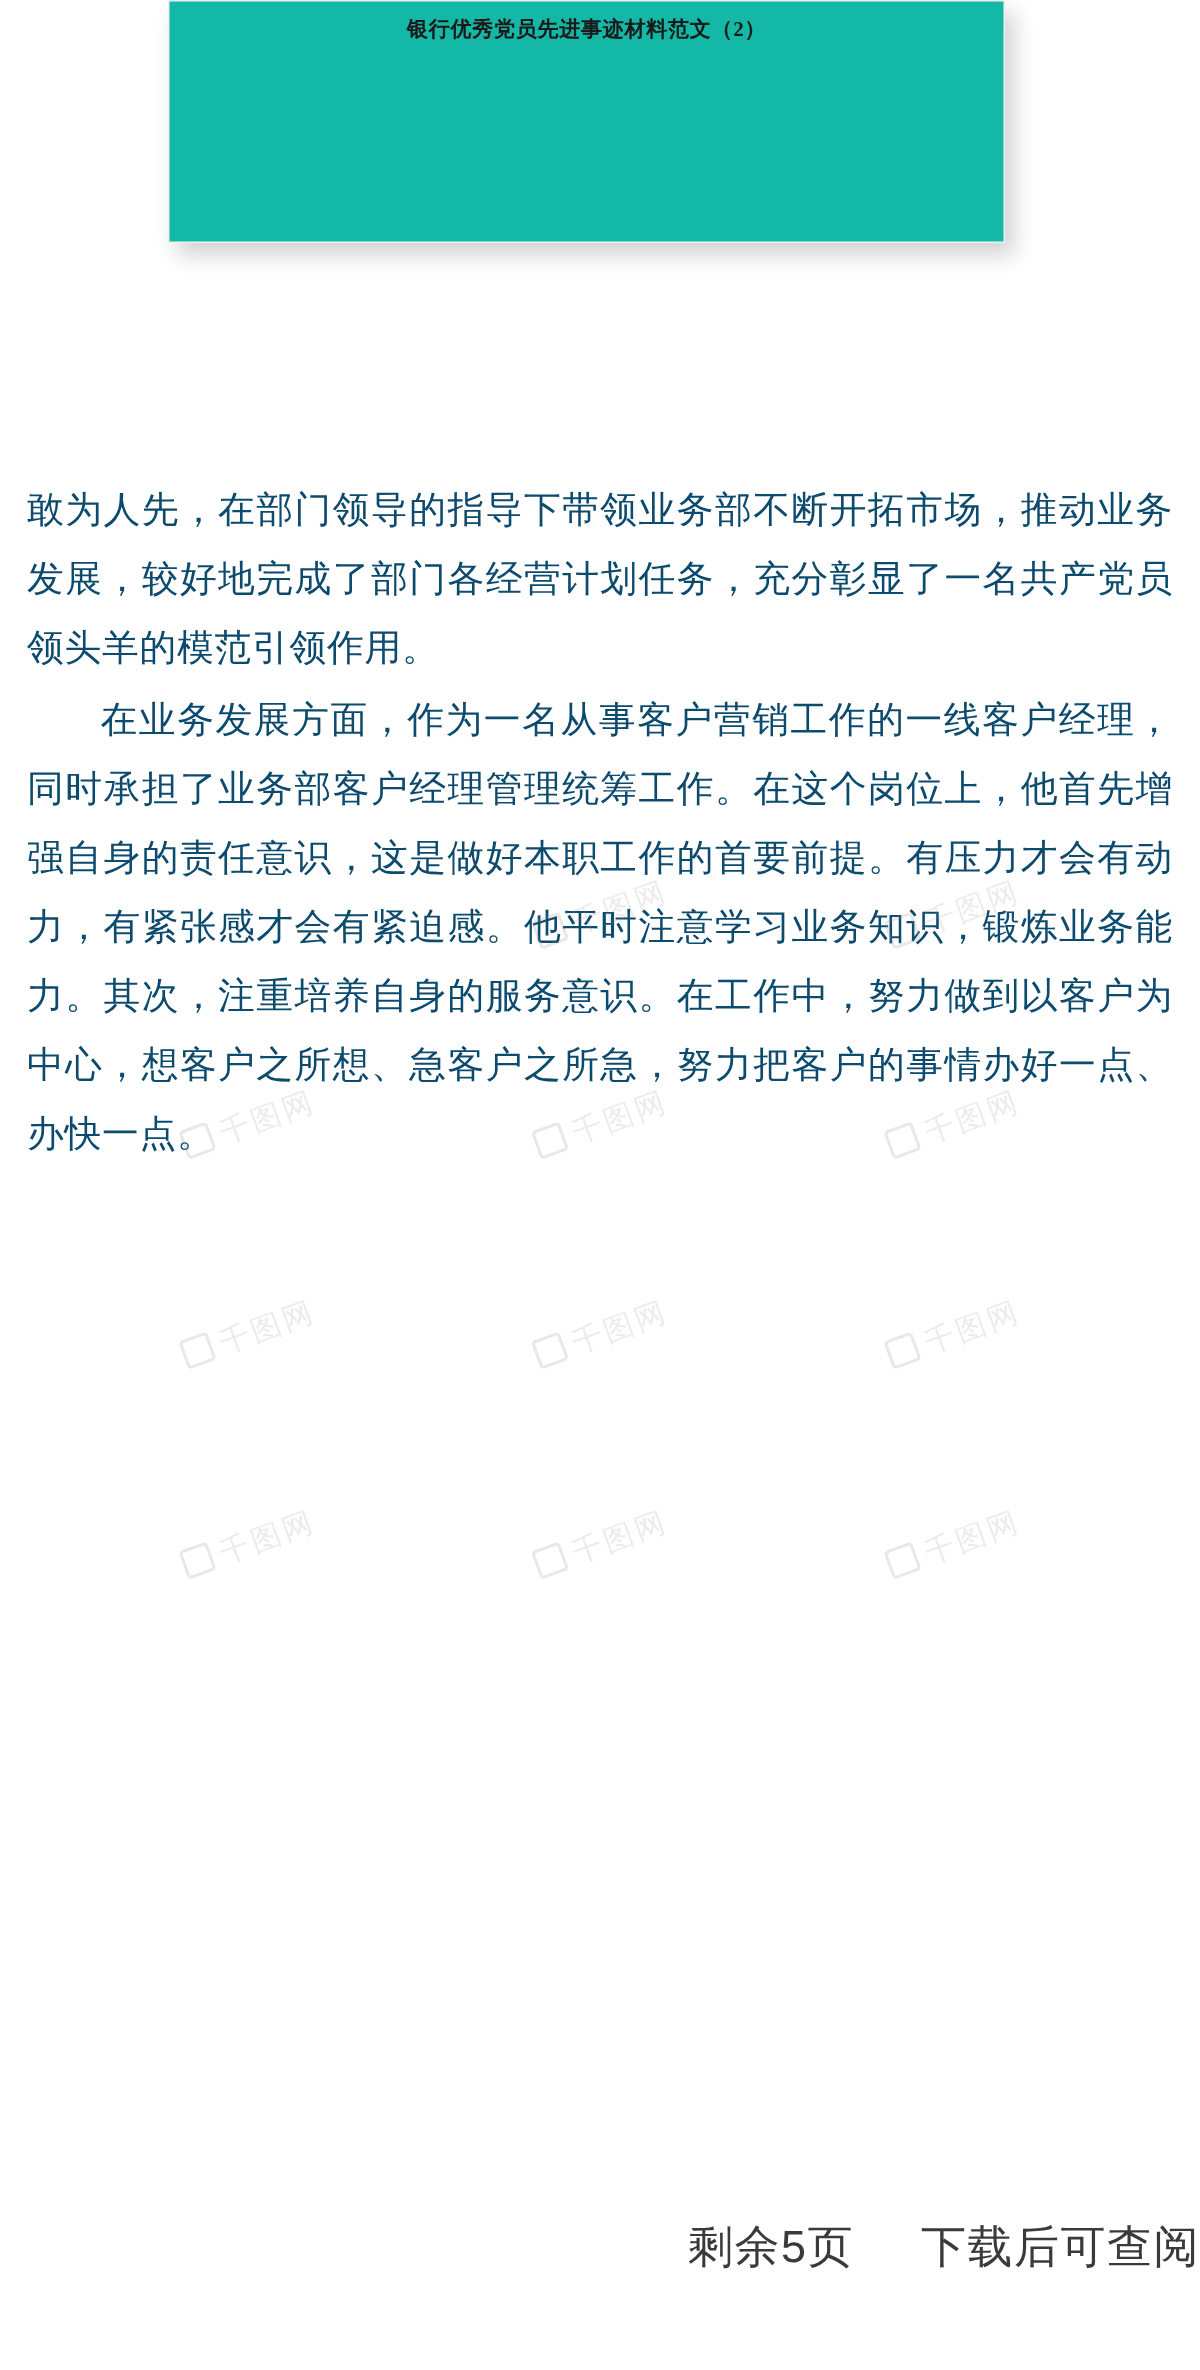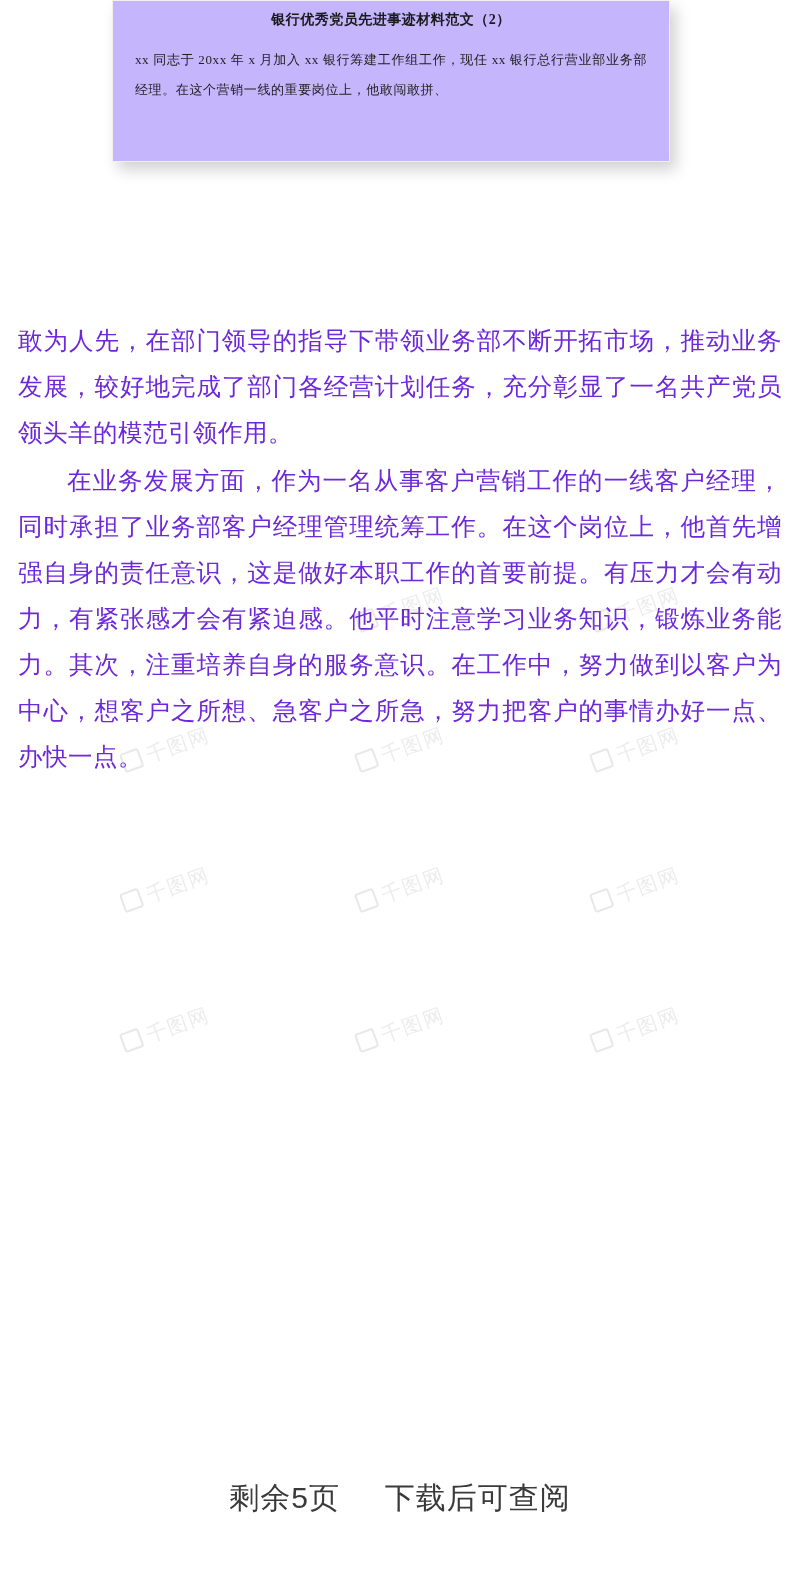--- a/index.html
+++ b/index.html
@@ -23,21 +23,21 @@
     top: 0px;
     width: 570px;
     height: 170px;
   }
   .preview-card {
     position: absolute;
     left: 0;
     top: 0;
     width: 558px;
     height: 162px;
-    background: #c4b5fd;
+    background: #14b8a6;
     box-shadow: 6px 8px 14px rgba(0,0,0,0.18);
     border: 1px solid #f0f0f0;
     box-sizing: border-box;
     padding: 6px 22px 0 22px;
   }
   .preview-title {
     text-align: center;
     font-size: 14px;
     font-weight: bold;
     letter-spacing: 0.5px;
@@ -60,21 +60,21 @@
     top: 318px;
     width: 764px;
   }
   .doc p {
     margin: 0 0 2px 0;
     font-size: 24.5px;
     line-height: 46px;
     letter-spacing: 0.5px;
     text-align: justify;
     text-justify: inter-ideograph;
-    color: #6d28d9;
+    color: #0c4a6e;
     font-family: "Liberation Serif", "DejaVu Serif", serif;
   }
   .doc p.indent {
     text-indent: 2em;
   }
 
   
   .wm {
     position: absolute;
     color: rgba(150,150,150,0.18);
@@ -94,35 +94,34 @@
     margin-right: 6px;
     vertical-align: -2px;
   }
 
   
   .footer {
     position: absolute;
     left: 0;
     top: 1478px;
     width: 800px;
-    text-align: center;
+    text-align: right;
     font-family: "Liberation Sans", "DejaVu Sans", sans-serif;
     font-size: 30px;
     color: #3a3a3a;
     letter-spacing: 1px;
   }
   .footer .gap { display: inline-block; width: 26px; }
 </style>
 </head>
 <body>
 
 <div class="preview-wrap">
   <div class="preview-card">
     <div class="preview-title">银行优秀党员先进事迹材料范文（2）</div>
-    <div class="preview-para indent">xx 同志于 20xx 年 x 月加入 xx 银行筹建工作组工作，现任 xx 银行总行营业部业务部经理。在这个营销一线的重要岗位上，他敢闯敢拼、</div>
   </div>
 </div>
 
 <div class="doc">
   <p>敢为人先，在部门领导的指导下带领业务部不断开拓市场，推动业务发展，较好地完成了部门各经营计划任务，充分彰显了一名共产党员领头羊的模范引领作用。</p>
   <p class="indent">在业务发展方面，作为一名从事客户营销工作的一线客户经理，同时承担了业务部客户经理管理统筹工作。在这个岗位上，他首先增强自身的责任意识，这是做好本职工作的首要前提。有压力才会有动力，有紧张感才会有紧迫感。他平时注意学习业务知识，锻炼业务能力。其次，注重培养自身的服务意识。在工作中，努力做到以客户为中心，想客户之所想、急客户之所急，努力把客户的事情办好一点、办快一点。</p>
 </div>
 
 <div id="watermark-layer">
     <div class="wm" style="left: 355px; top: 596px;"><span class="wm-logo"></span>千图网</div>

